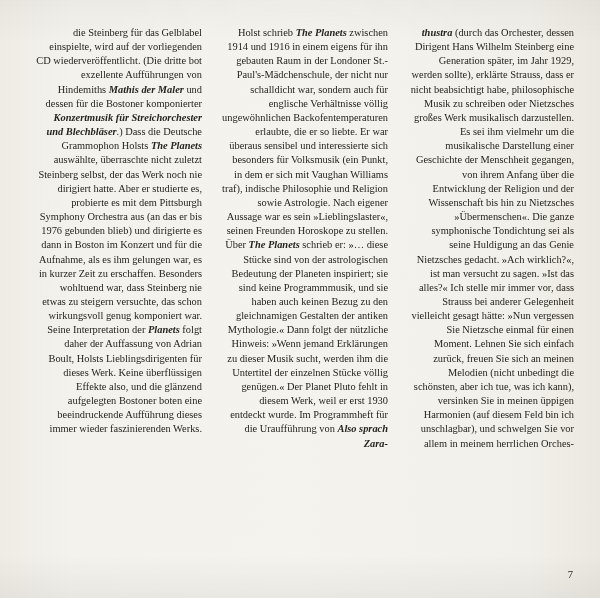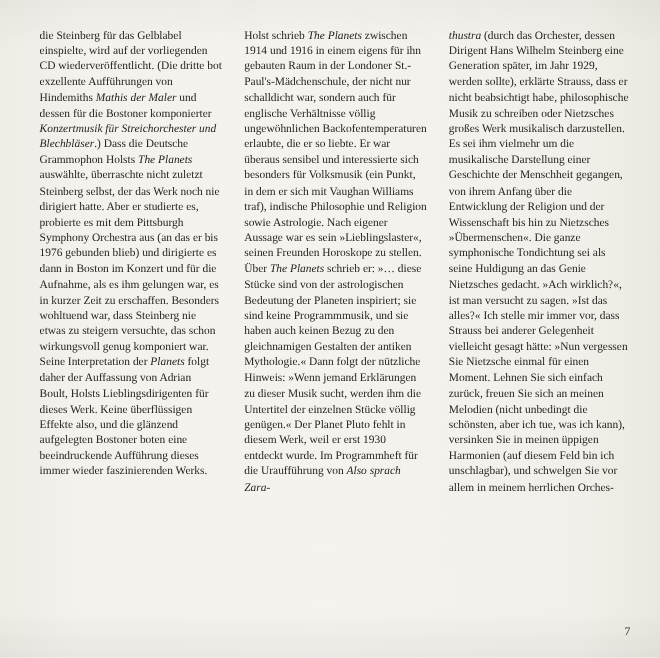--- a/index.html
+++ b/index.html
@@ -24,30 +24,31 @@
   }
   .columns {
     display: flex;
     gap: 20px;
     height: 540px;
   }
   .col {
     width: 172px;
     font-size: 10.4px;
     line-height: 14.15px;
-    text-align: left;
+    text-align: right;
     hyphens: manual;
     color: #26241f;
   }
   .col p {
     margin: 0;
     text-indent: 0;
   }
   .col .it {
     font-style: italic;
+    font-weight: bold;
   }
   .folio {
     position: absolute;
     right: 27px;
     bottom: 18px;
     font-size: 10.5px;
     line-height: 1;
     color: #2a2a28;
     font-family: "Liberation Serif", serif;
   }

